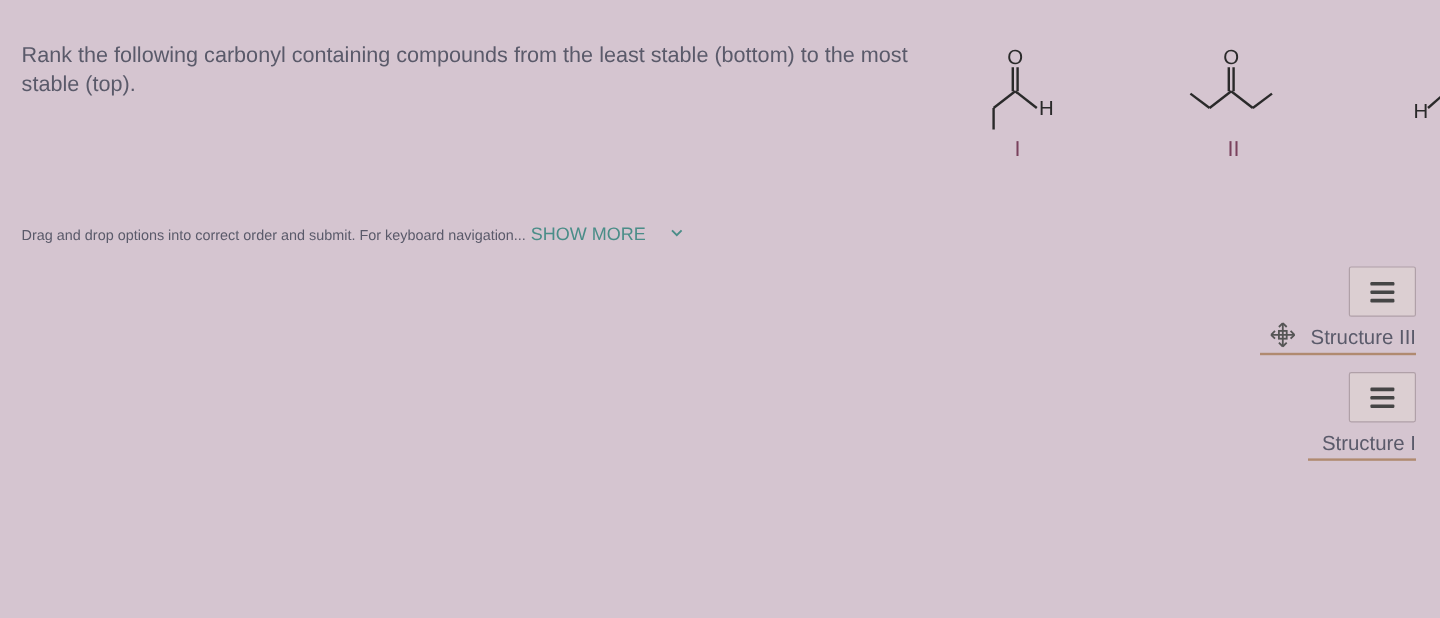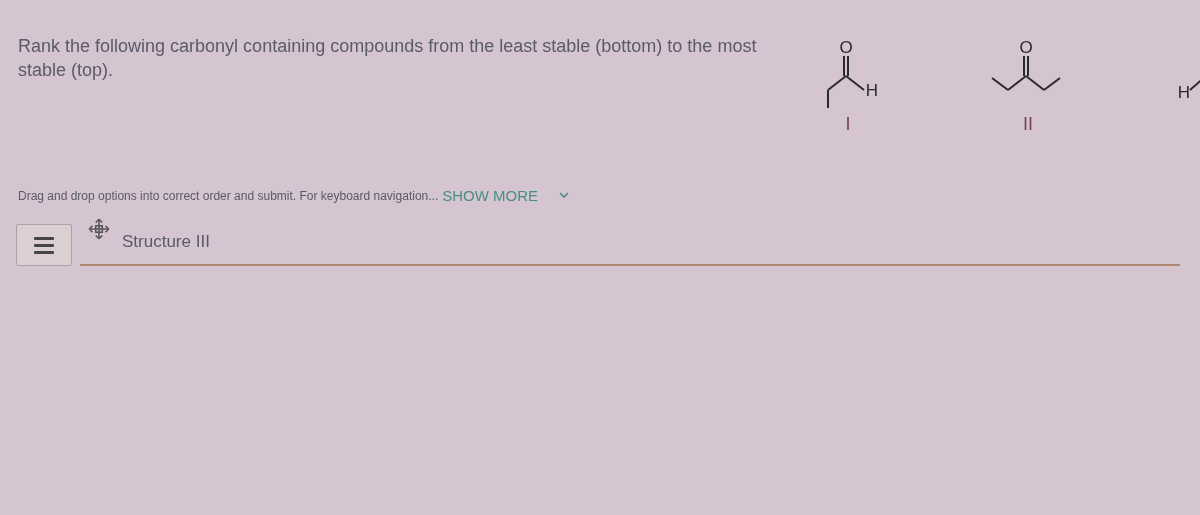--- a/index.html
+++ b/index.html
@@ -79,20 +79,21 @@
     .rank-area {
       padding: 4px 2px 0 6px;
       display: flex;
       flex-direction: column;
       gap: 14px;
     }
     .rank-item {
       display: flex;
       align-items: flex-end;
       gap: 8px;
+      flex-direction: column;
     }
     .drag-handle {
       width: 56px;
       height: 42px;
       border: 1px solid #b0a0a8;
       background: #dccfd2;
       display: flex;
       align-items: center;
       justify-content: center;
       cursor: grab;
@@ -224,16 +225,28 @@
             <path d="M12 3 L12 21 M3 12 L21 12"></path>
             <path d="M12 3 L9 6 M12 3 L15 6 M12 21 L9 18 M12 21 L15 18 M3 12 L6 9 M3 12 L6 15 M21 12 L18 9 M21 12 L18 15"></path>
             <rect x="9" y="9" width="6" height="6"></rect>
           </g>
         </svg>
         <span class="card-label">Structure III</span>
       </div>
     </div>
 
 
+    <div class="rank-item">
+      <div class="drag-handle">
+        <span class="hamburger">
+            <span></span>
+            <span></span>
+            <span></span>
+          </span>
+      </div>
+      <div class="rank-card">
+        <span class="card-label">Structure I</span>
+      </div>
+    </div>
 
   </div>
 
 </div>
 
 </body></html>

